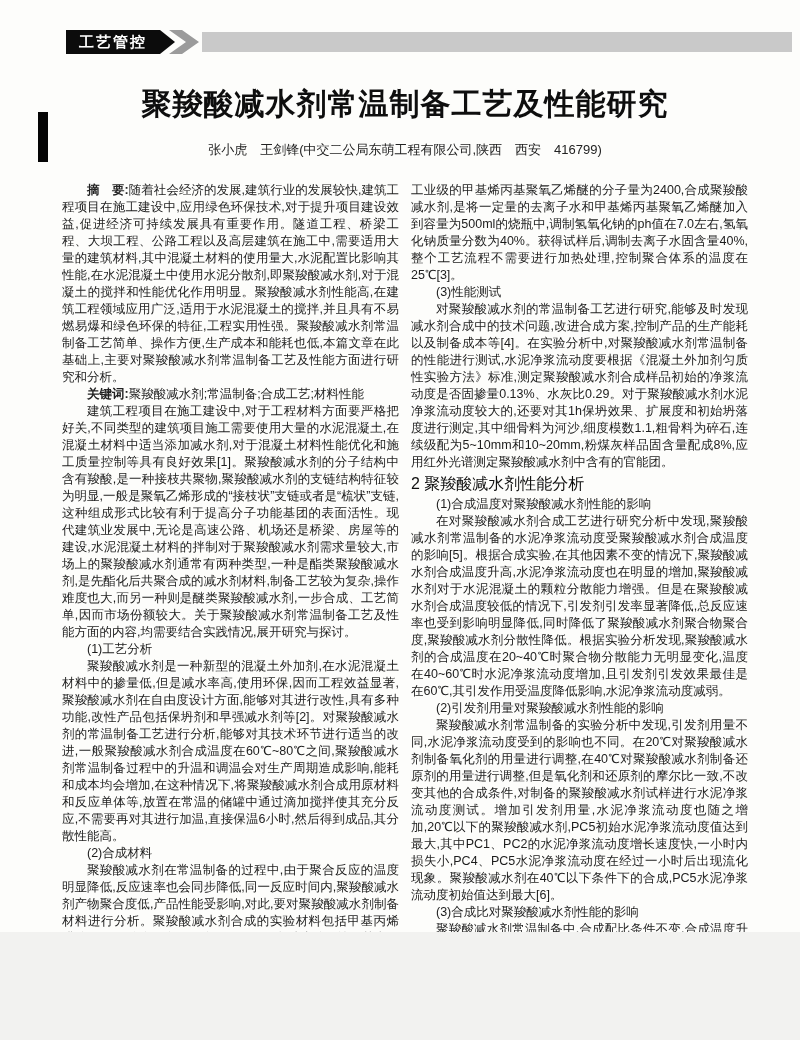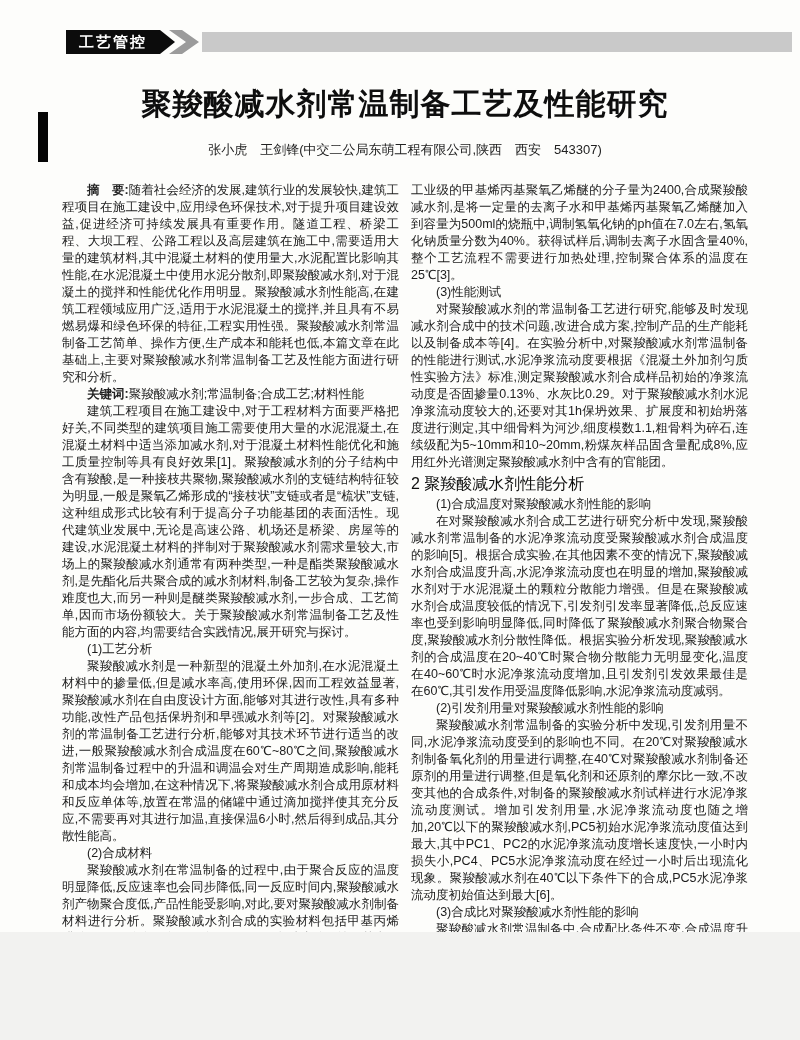--- a/index.html
+++ b/index.html
@@ -51,21 +51,21 @@
 
   <div class="banner">
     <div class="banner-label">工艺管控</div>
     <div class="banner-chev"></div>
     <div class="banner-bar"></div>
   </div>
 
   <div class="scan-artifact"></div>
 
   <div class="title">聚羧酸减水剂常温制备工艺及性能研究</div>
-  <div class="authors">张小虎　王剑锋(中交二公局东萌工程有限公司,陕西　西安　543307)</div>
+  <div class="authors">张小虎　王剑锋(中交二公局东萌工程有限公司,陕西　西安　416799)</div>
 
   <div class="columns">
 
     <div class="col">
       <p class="abstract"><span class="label-b">摘　要:</span><span>随着社会经济的发展,建筑行业的发展较快,建筑工程项目在施工建设中,应用绿色环保技术,对于提升项目建设效益,促进经济可持续发展具有重要作用。隧道工程、桥梁工程、大坝工程、公路工程以及高层建筑在施工中,需要适用大量的建筑材料,其中混凝土材料的使用量大,水泥配置比影响其性能,在水泥混凝土中使用水泥分散剂,即聚羧酸减水剂,对于混凝土的搅拌和性能优化作用明显。聚羧酸减水剂性能高,在建筑工程领域应用广泛,适用于水泥混凝土的搅拌,并且具有不易燃易爆和绿色环保的特征,工程实用性强。聚羧酸减水剂常温制备工艺简单、操作方便,生产成本和能耗也低,本篇文章在此基础上,主要对聚羧酸减水剂常温制备工艺及性能方面进行研究和分析。</span></p>
       <p class="keywords"><span class="label-b">关键词:</span><span>聚羧酸减水剂;常温制备;合成工艺;材料性能</span></p>
       <p>建筑工程项目在施工建设中,对于工程材料方面要严格把好关,不同类型的建筑项目施工需要使用大量的水泥混凝土,在混凝土材料中适当添加减水剂,对于混凝土材料性能优化和施工质量控制等具有良好效果[1]。聚羧酸减水剂的分子结构中含有羧酸,是一种接枝共聚物,聚羧酸减水剂的支链结构特征较为明显,一般是聚氧乙烯形成的“接枝状”支链或者是“梳状”支链,这种组成形式比较有利于提高分子功能基团的表面活性。现代建筑业发展中,无论是高速公路、机场还是桥梁、房屋等的建设,水泥混凝土材料的拌制对于聚羧酸减水剂需求量较大,市场上的聚羧酸减水剂通常有两种类型,一种是酯类聚羧酸减水剂,是先酯化后共聚合成的减水剂材料,制备工艺较为复杂,操作难度也大,而另一种则是醚类聚羧酸减水剂,一步合成、工艺简单,因而市场份额较大。关于聚羧酸减水剂常温制备工艺及性能方面的内容,均需要结合实践情况,展开研究与探讨。</p>
       <p class="subhead">(1)工艺分析</p>
       <p>聚羧酸减水剂是一种新型的混凝土外加剂,在水泥混凝土材料中的掺量低,但是减水率高,使用环保,因而工程效益显著,聚羧酸减水剂在自由度设计方面,能够对其进行改性,具有多种功能,改性产品包括保坍剂和早强减水剂等[2]。对聚羧酸减水剂的常温制备工艺进行分析,能够对其技术环节进行适当的改进,一般聚羧酸减水剂合成温度在60℃~80℃之间,聚羧酸减水剂常温制备过程中的升温和调温会对生产周期造成影响,能耗和成本均会增加,在这种情况下,将聚羧酸减水剂合成用原材料和反应单体等,放置在常温的储罐中通过滴加搅拌使其充分反应,不需要再对其进行加温,直接保温6小时,然后得到成品,其分散性能高。</p>
       <p class="subhead">(2)合成材料</p>

